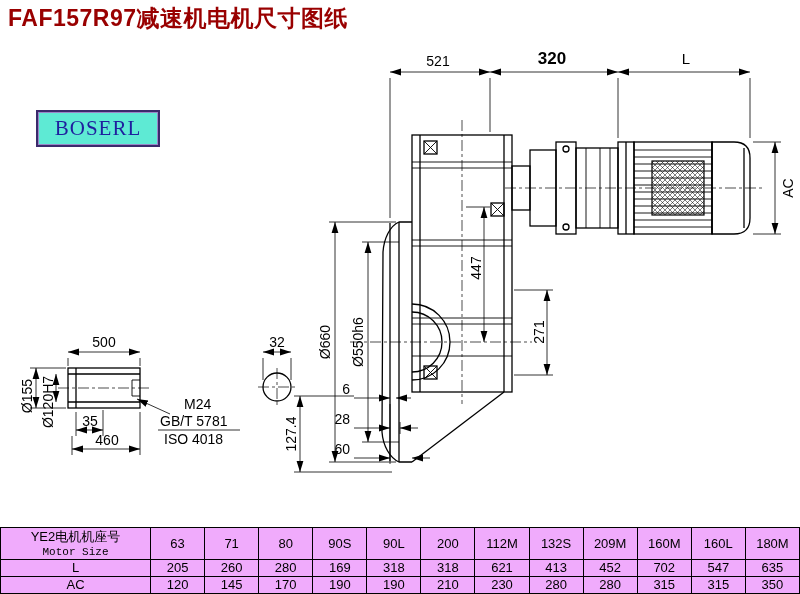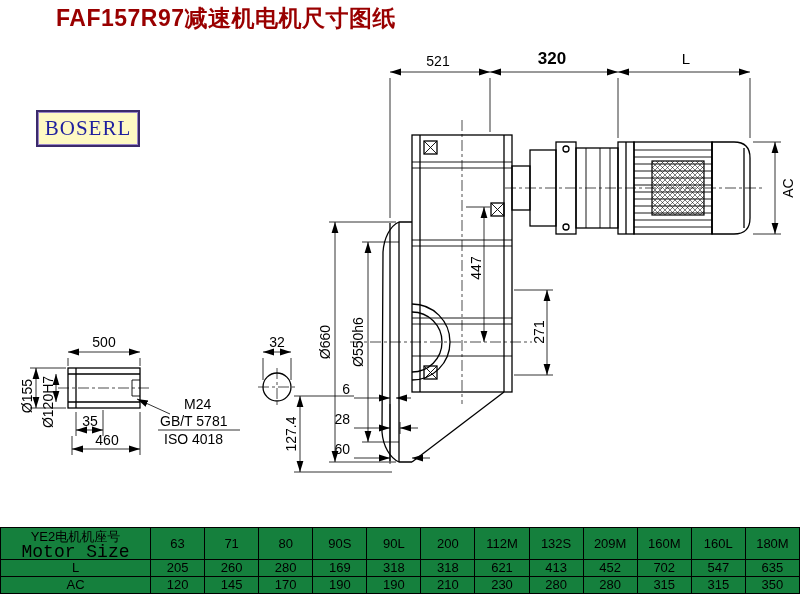--- a/index.html
+++ b/index.html
@@ -1,53 +1,53 @@
 <!DOCTYPE html>
 <html><head>
 <meta charset="utf-8">
 <style>
   * { margin:0; padding:0; box-sizing:border-box; }
   html,body { width:800px; height:594px; }
   body { background:#fff; font-family:"Liberation Sans",sans-serif; position:relative; overflow:hidden; }
 
   .page-title {
     position:absolute; top:3px; left:8px;
-    font-size:23px; font-weight:bold; color:#990000; letter-spacing:0.5px;margin-left:48px;
+    font-size:23px; font-weight:bold; color:#990000; letter-spacing:0.5px;
   }
   .logo-box {
-    position:absolute; top:110px; left:36px; width:104px; height:37px;
+    position:absolute; top:110px; left:36px; width:124px; height:37px;
     border:2px solid #3b2a6b; box-shadow: inset 0 0 0 1px #9a86c8;
-    display:flex; align-items:center; justify-content:center; background:#fef9c3;
+    display:flex; align-items:center; justify-content:center; background:#5eead4;
   }
   .logo-box span {
     font-family:"Liberation Serif",serif; font-size:21px; color:#1f1f9e; letter-spacing:1px;
   }
 
   svg.drawing { position:absolute; top:0; left:0; }
 
   .obj path, .obj rect, .obj line, .obj circle { fill:none; stroke:#000; stroke-width:1.3; }
   .obj .thin { stroke-width:0.9; }
   .dim line { stroke:#000; stroke-width:0.8; fill:none; }
   .dim text { font-family:"Liberation Sans",sans-serif; font-size:14px; fill:#000; font-weight:normal; }
   .dim text.big { font-size:17px; font-weight:bold; }
   .dim text.med { font-size:15px; }
   .cl line { stroke:#000; stroke-width:0.7; stroke-dasharray:11 3 3 3; fill:none; }
 
   table.dim-table {
     position:absolute; left:0; bottom:0; width:800px;
-    border-collapse:collapse; table-layout:fixed; background:#15803d;
+    border-collapse:collapse; table-layout:fixed; background:#f0abfc;
   }
   .dim-table td {
     border:1px solid #000; text-align:center; vertical-align:middle;
     font-size:13px; color:#000; padding:0; height:16px; line-height:16px;
   }
   .dim-table tr.hdr td { height:32px; line-height:normal; }
   .dim-table col.c0 { width:150px; }
   .cn-line { font-size:13px; line-height:16px; }
-  .en-line { font-family:"Liberation Mono",monospace; font-size:18px; line-height:14px; }
+  .en-line { font-family:"Liberation Mono",monospace; font-size:11px; line-height:14px; }
 </style>
 </head>
 <body>
 
 <div class="page-title">FAF157R97减速机电机尺寸图纸</div>
 
 <div class="logo-box">
   <span>BOSERL</span>
 </div>
 

